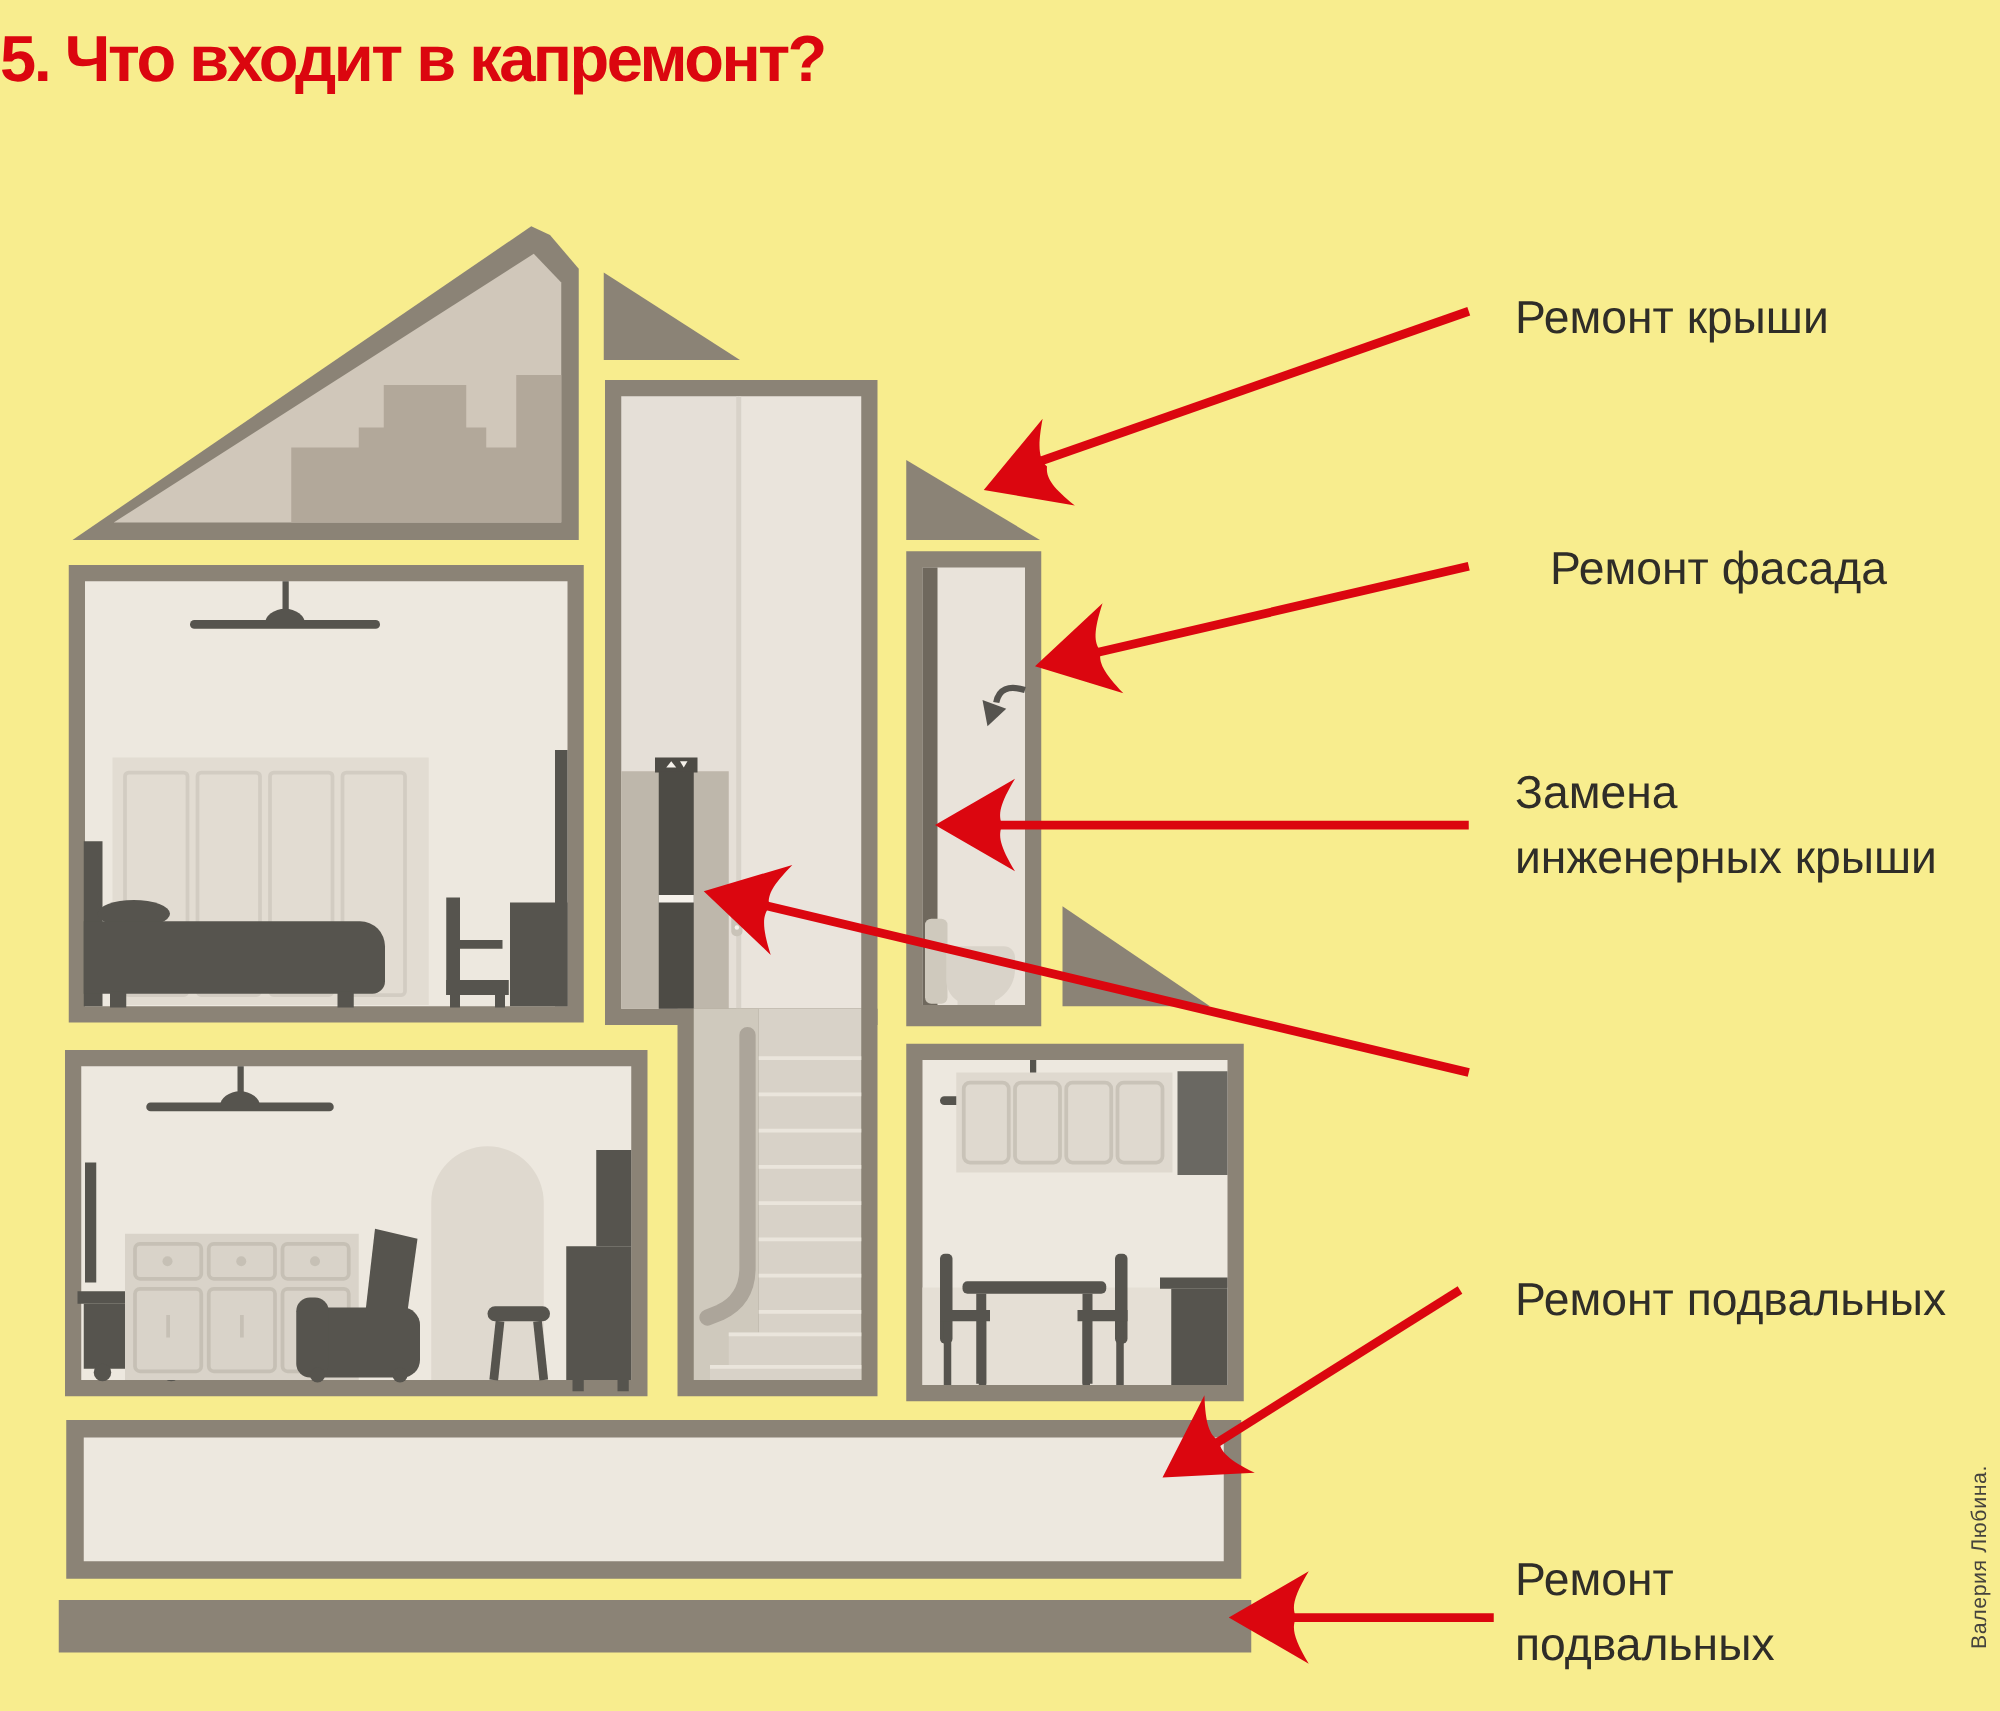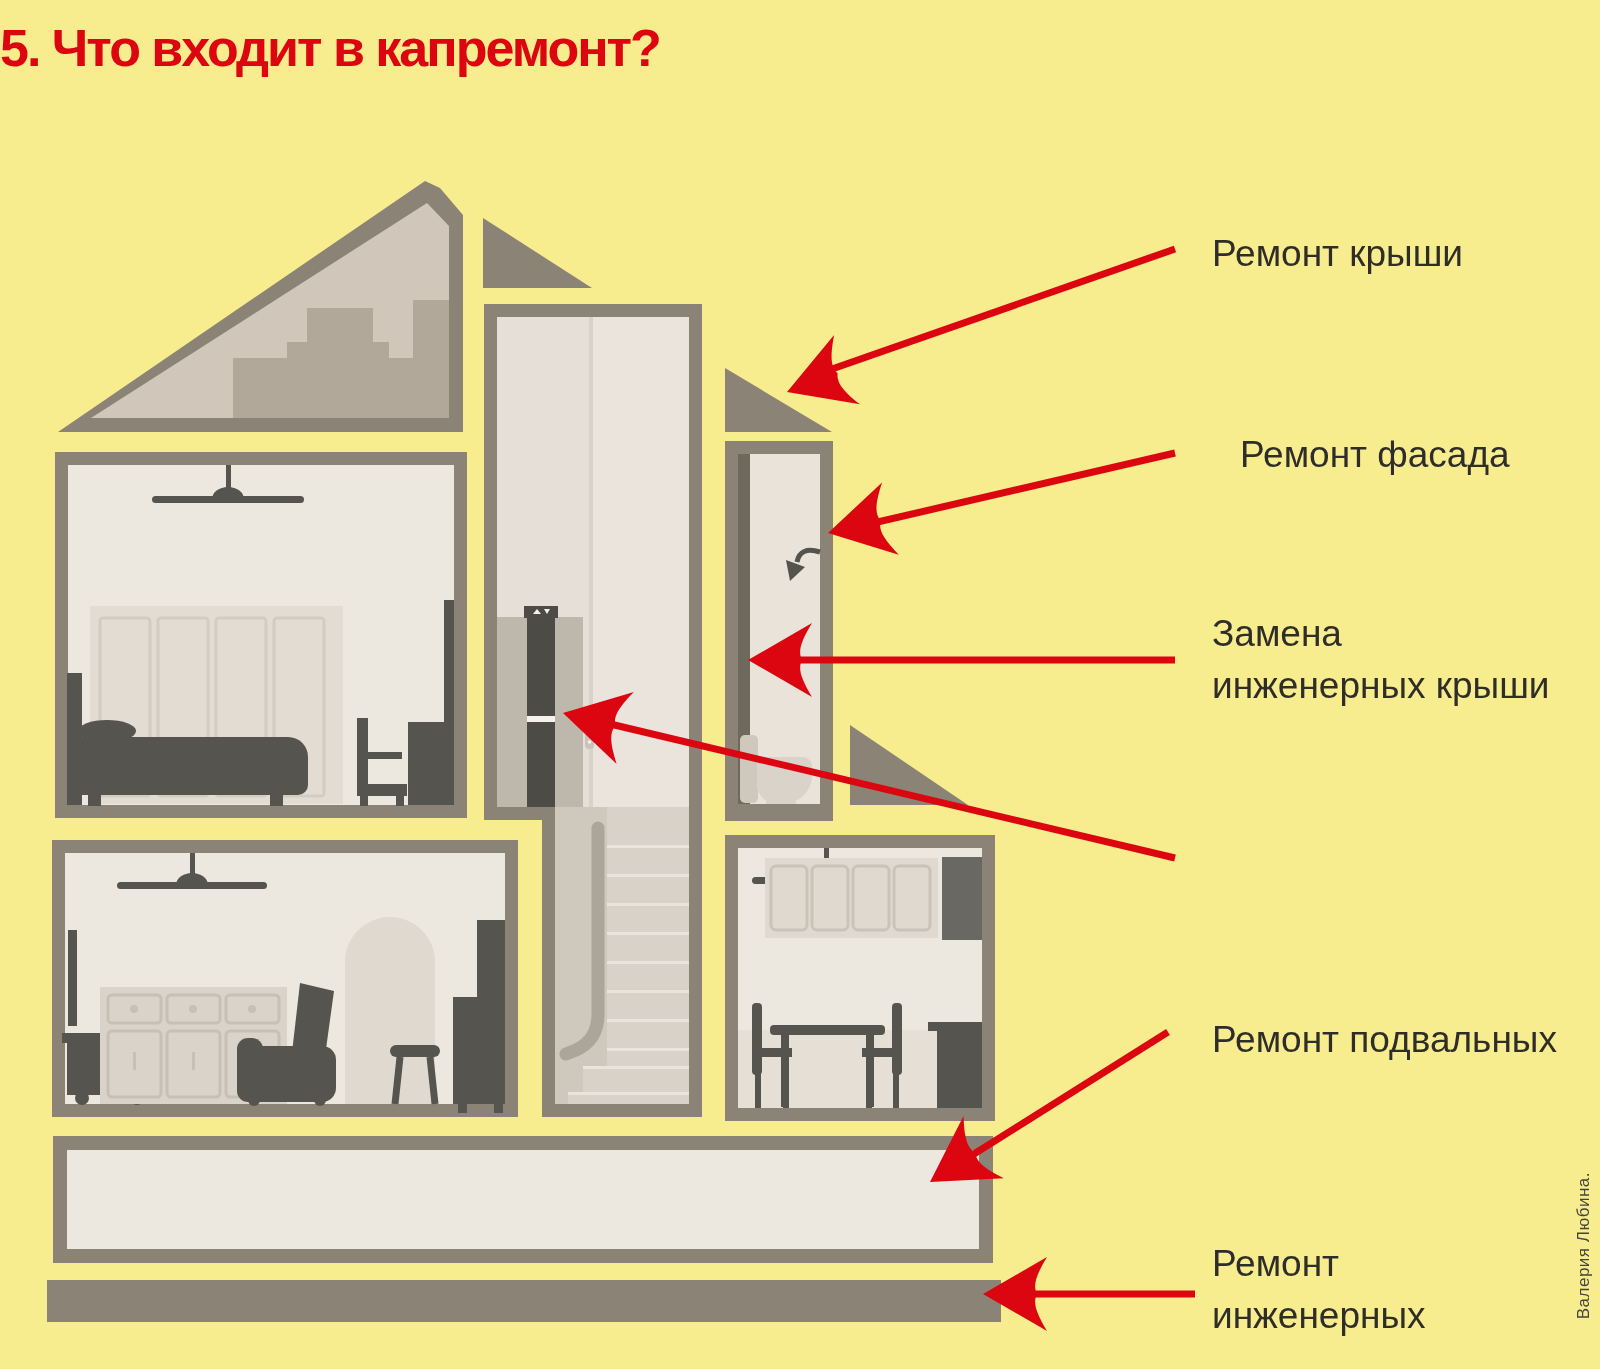--- a/index.html
+++ b/index.html
@@ -270,18 +270,18 @@
   </div>
   <div class="label" style="left:1212px;top:608px">
     <div>Замена</div>
     <div>инженерных крыши</div>
   </div>
   <div class="label" style="left:1212px;top:1014px">
     <div>Ремонт подвальных</div>
   </div>
   <div class="label" style="left:1212px;top:1238px">
     <div>Ремонт</div>
-    <div>инженерных</div>
+    <div>подвальных</div>
   </div>
 
   <div class="credit">Валерия Любина.</div>
 
 </div>
 
 </body></html>

